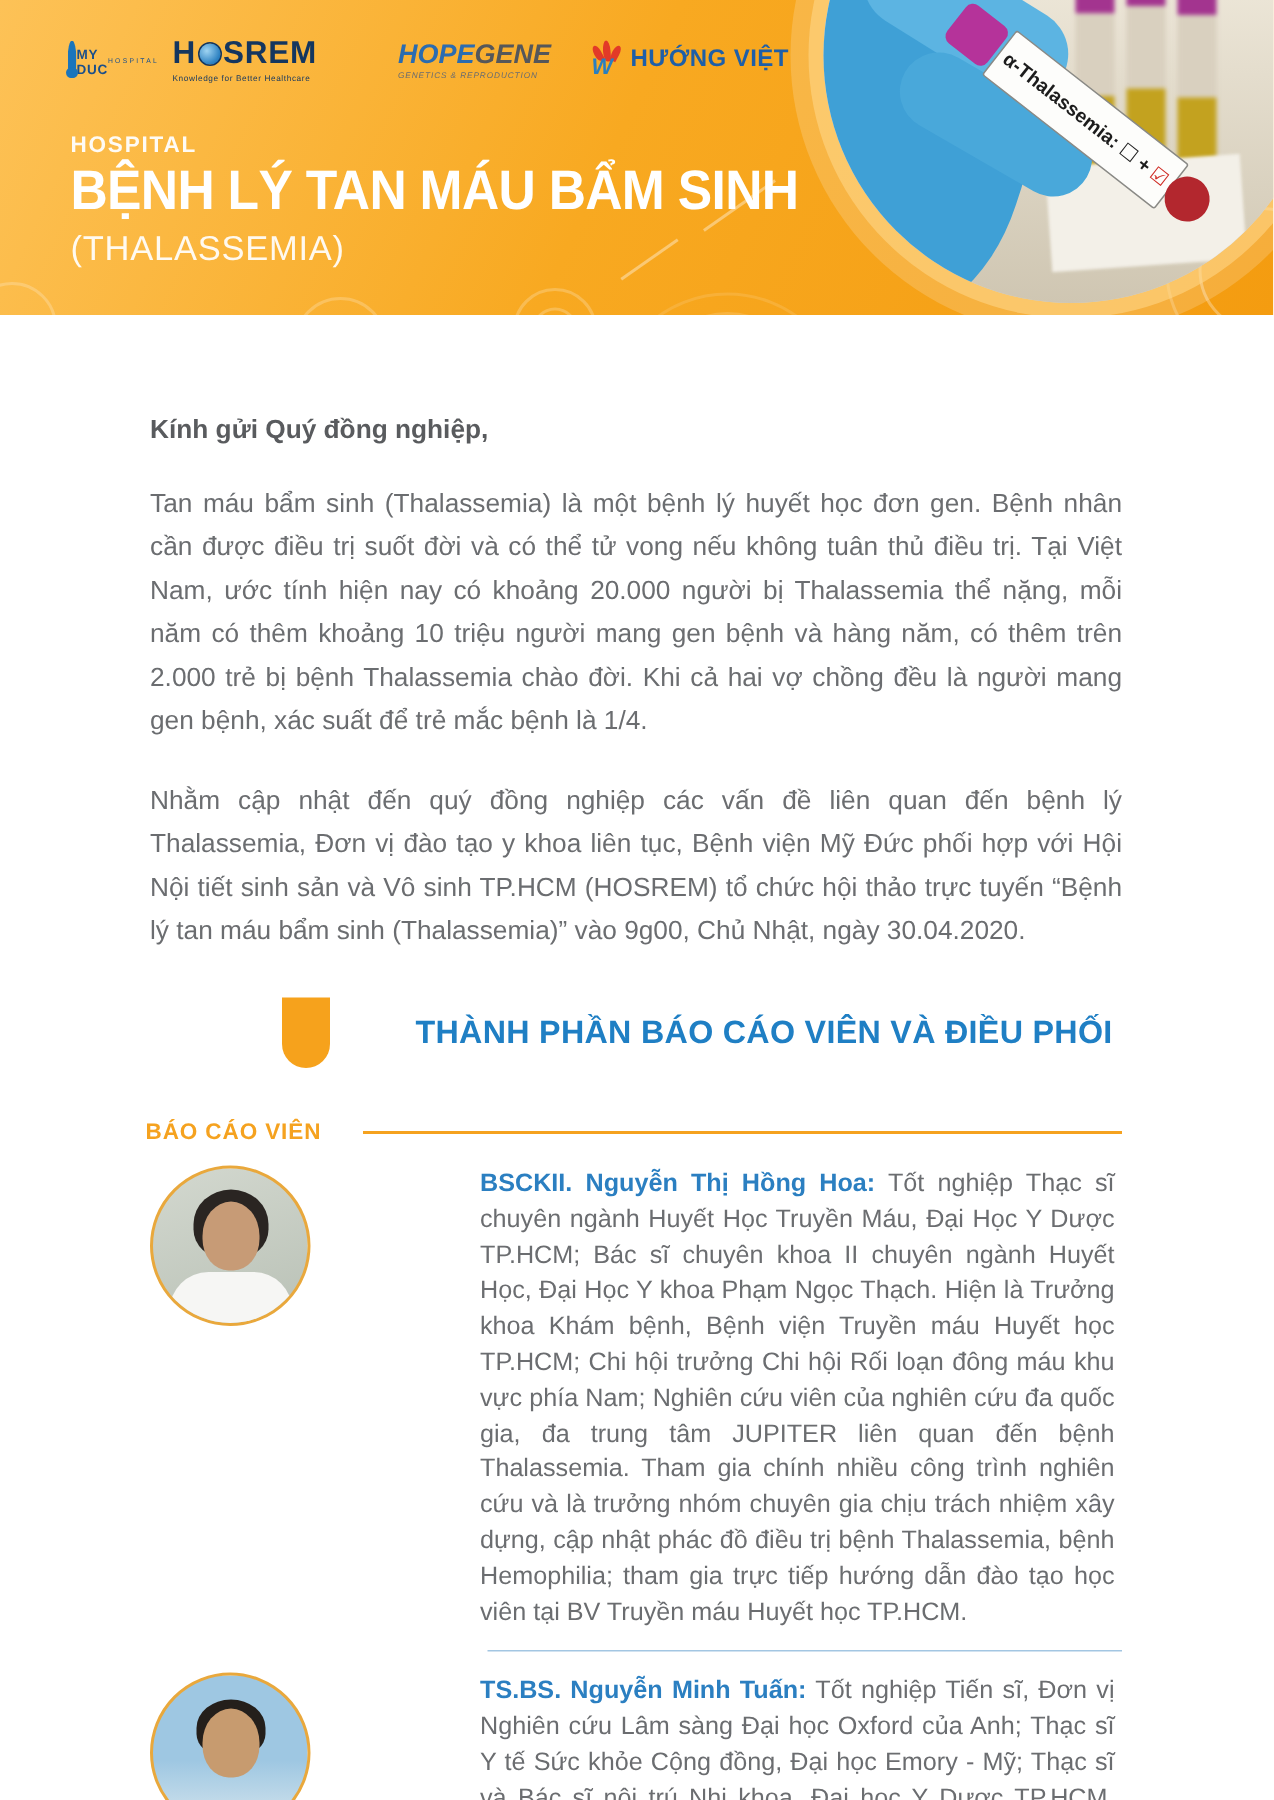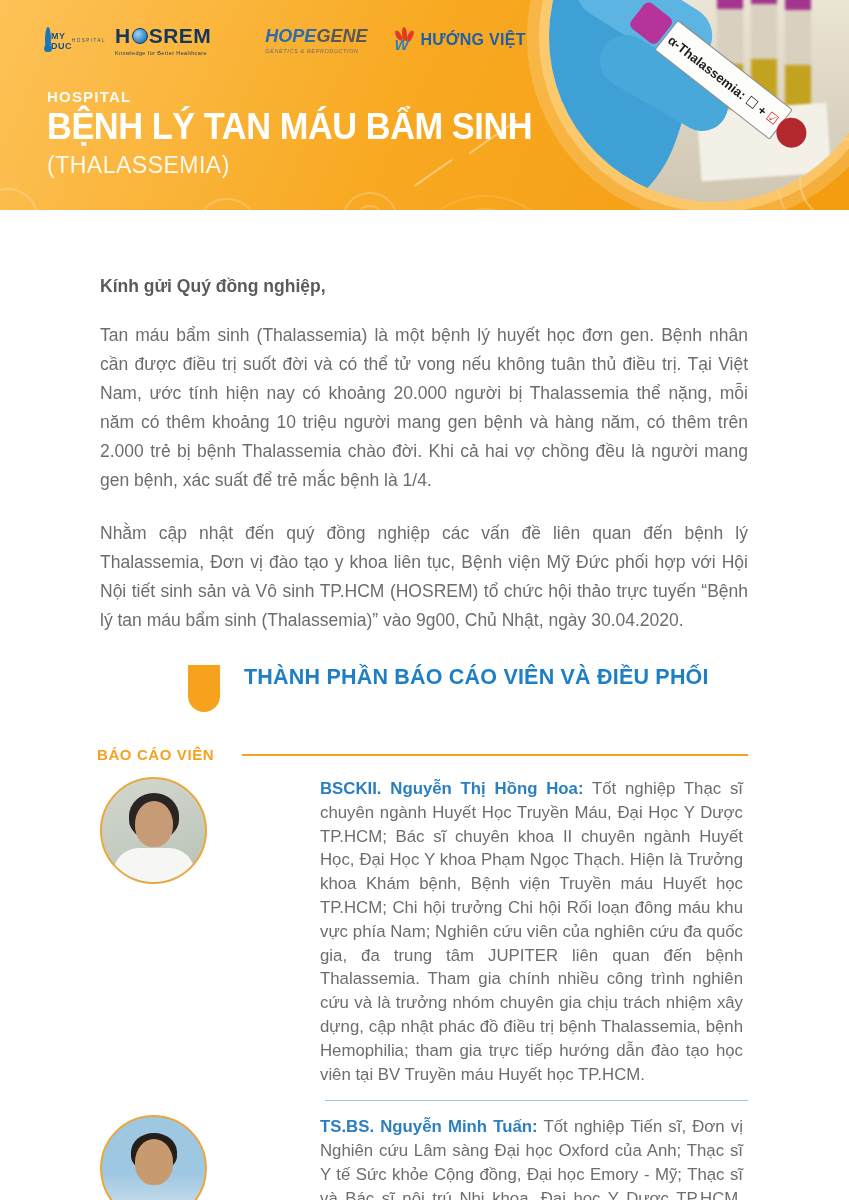--- a/index.html
+++ b/index.html
@@ -93,21 +93,21 @@
   .ht-check { color:#cf2b24; }
   .ht-blood { position:absolute; left:174px; top:4px; width:30px; height:30px;
     background:#b3272e; border-radius:50%; }
 
   
   .content { position:absolute; top:210px; left:0; width:849px; }
   .greeting { margin:66px 101px 0 100px; font-size:17.5px; font-weight:bold; color:#595b5e; }
   .para { margin:24px 101px 0 100px; font-size:17.5px; line-height:29px;
     color:#6b6d70; text-align:justify; }
 
-  .section-heading { display:flex; margin:30px 101px 0 188px; }
+  .section-heading { display:flex; align-items:center; margin:30px 101px 0 188px;gap:33px; }
   .shield { width:32px; height:47px; background:#f6a21c; border-radius:0 0 16px 16px; flex:0 0 auto; }
   .section-title { margin-left:24px; font-size:21.5px; font-weight:bold; color:#1f7fc4; letter-spacing:.2px; }
 
   .subsection { display:flex; align-items:center; margin:34px 101px 0 97px; }
   .subsection-label { font-size:15px; font-weight:bold; color:#f5a21f; letter-spacing:.6px; flex:0 0 auto; }
   .subsection-rule { flex:1; height:2px; background:#f5a21f; margin-left:28px; }
 
   .speaker { display:flex; align-items:flex-start; margin:0 101px 0 100px; padding-top:14px; }
   .speaker-text { margin-left:113px; width:423px; font-size:16.8px; line-height:23.8px;
     color:#6b6d70; text-align:justify; }

